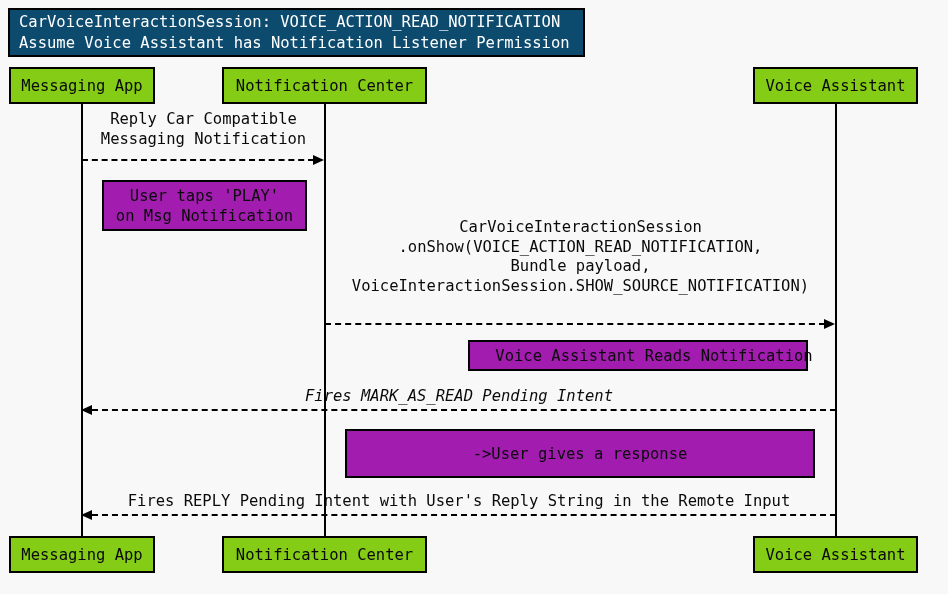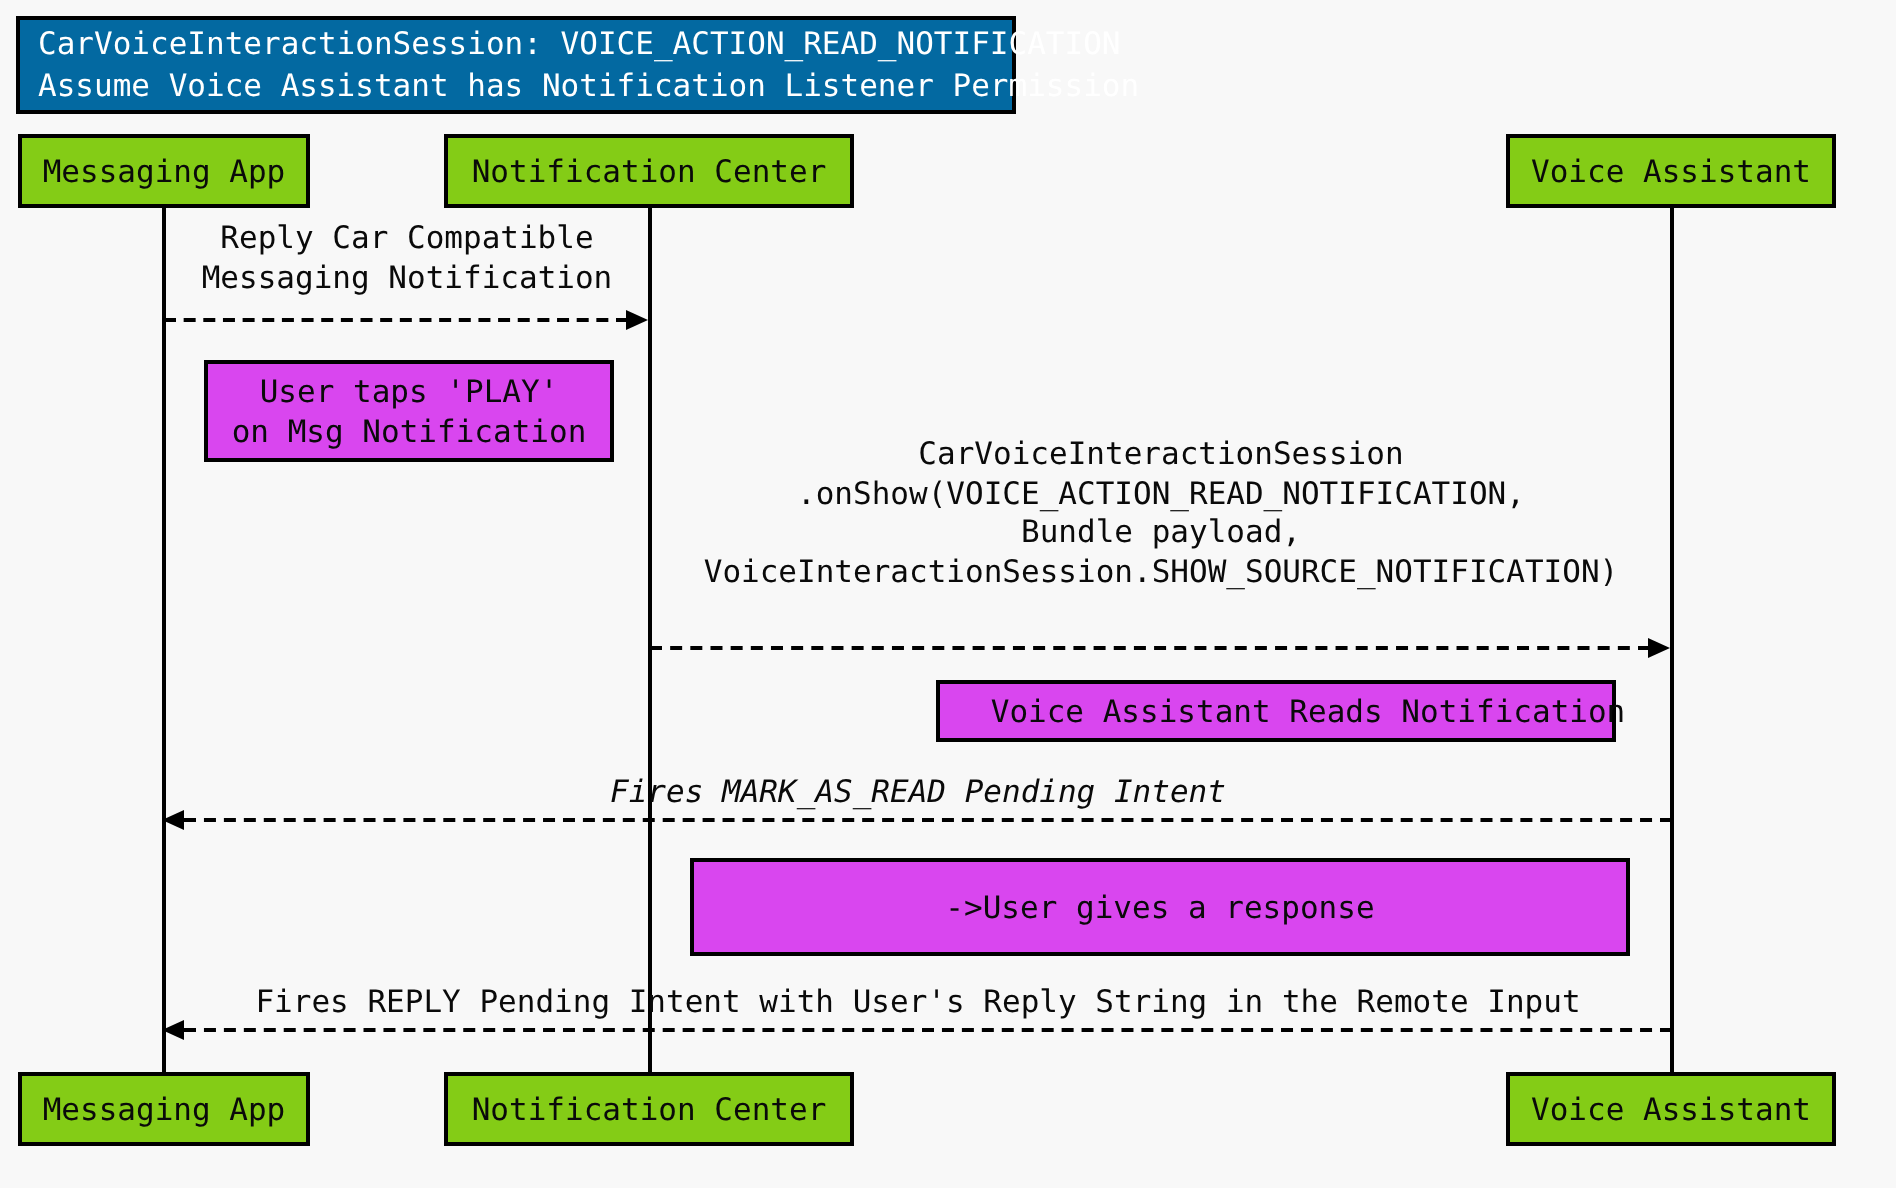--- a/index.html
+++ b/index.html
@@ -12,23 +12,23 @@
     position: relative;
     width: 948px;
     height: 594px;
     background: #f8f8f8;
     font-size: 15.5px;
     overflow: hidden;
   }
   .title-box {
     position: absolute;
     left: 8px; top: 8px;
-    width: 500px; height: 49px;
+    width: 577px; height: 49px;
     box-sizing: border-box;
-    background: #0369a1;
+    background: #0c4a6e;
     border: 2px solid #000000;
     color: #ffffff;
     padding: 2px 0 0 9px;
     line-height: 21px;
     white-space: nowrap;
   }
   .actor-box {
     position: absolute;
     box-sizing: border-box;
     height: 37px;
@@ -42,21 +42,21 @@
   .lifeline {
     position: absolute;
     width: 2px;
     top: 103px;
     height: 434px;
     background: #000000;
   }
   .note-box {
     position: absolute;
     box-sizing: border-box;
-    background: #d946ef;
+    background: #a21caf;
     border: 2px solid #000000;
     display: flex;
     flex-direction: column;
     align-items: center;
     justify-content: center;
     line-height: 20px;
     white-space: nowrap;
     text-align: center;
   }
   .msg-label {

